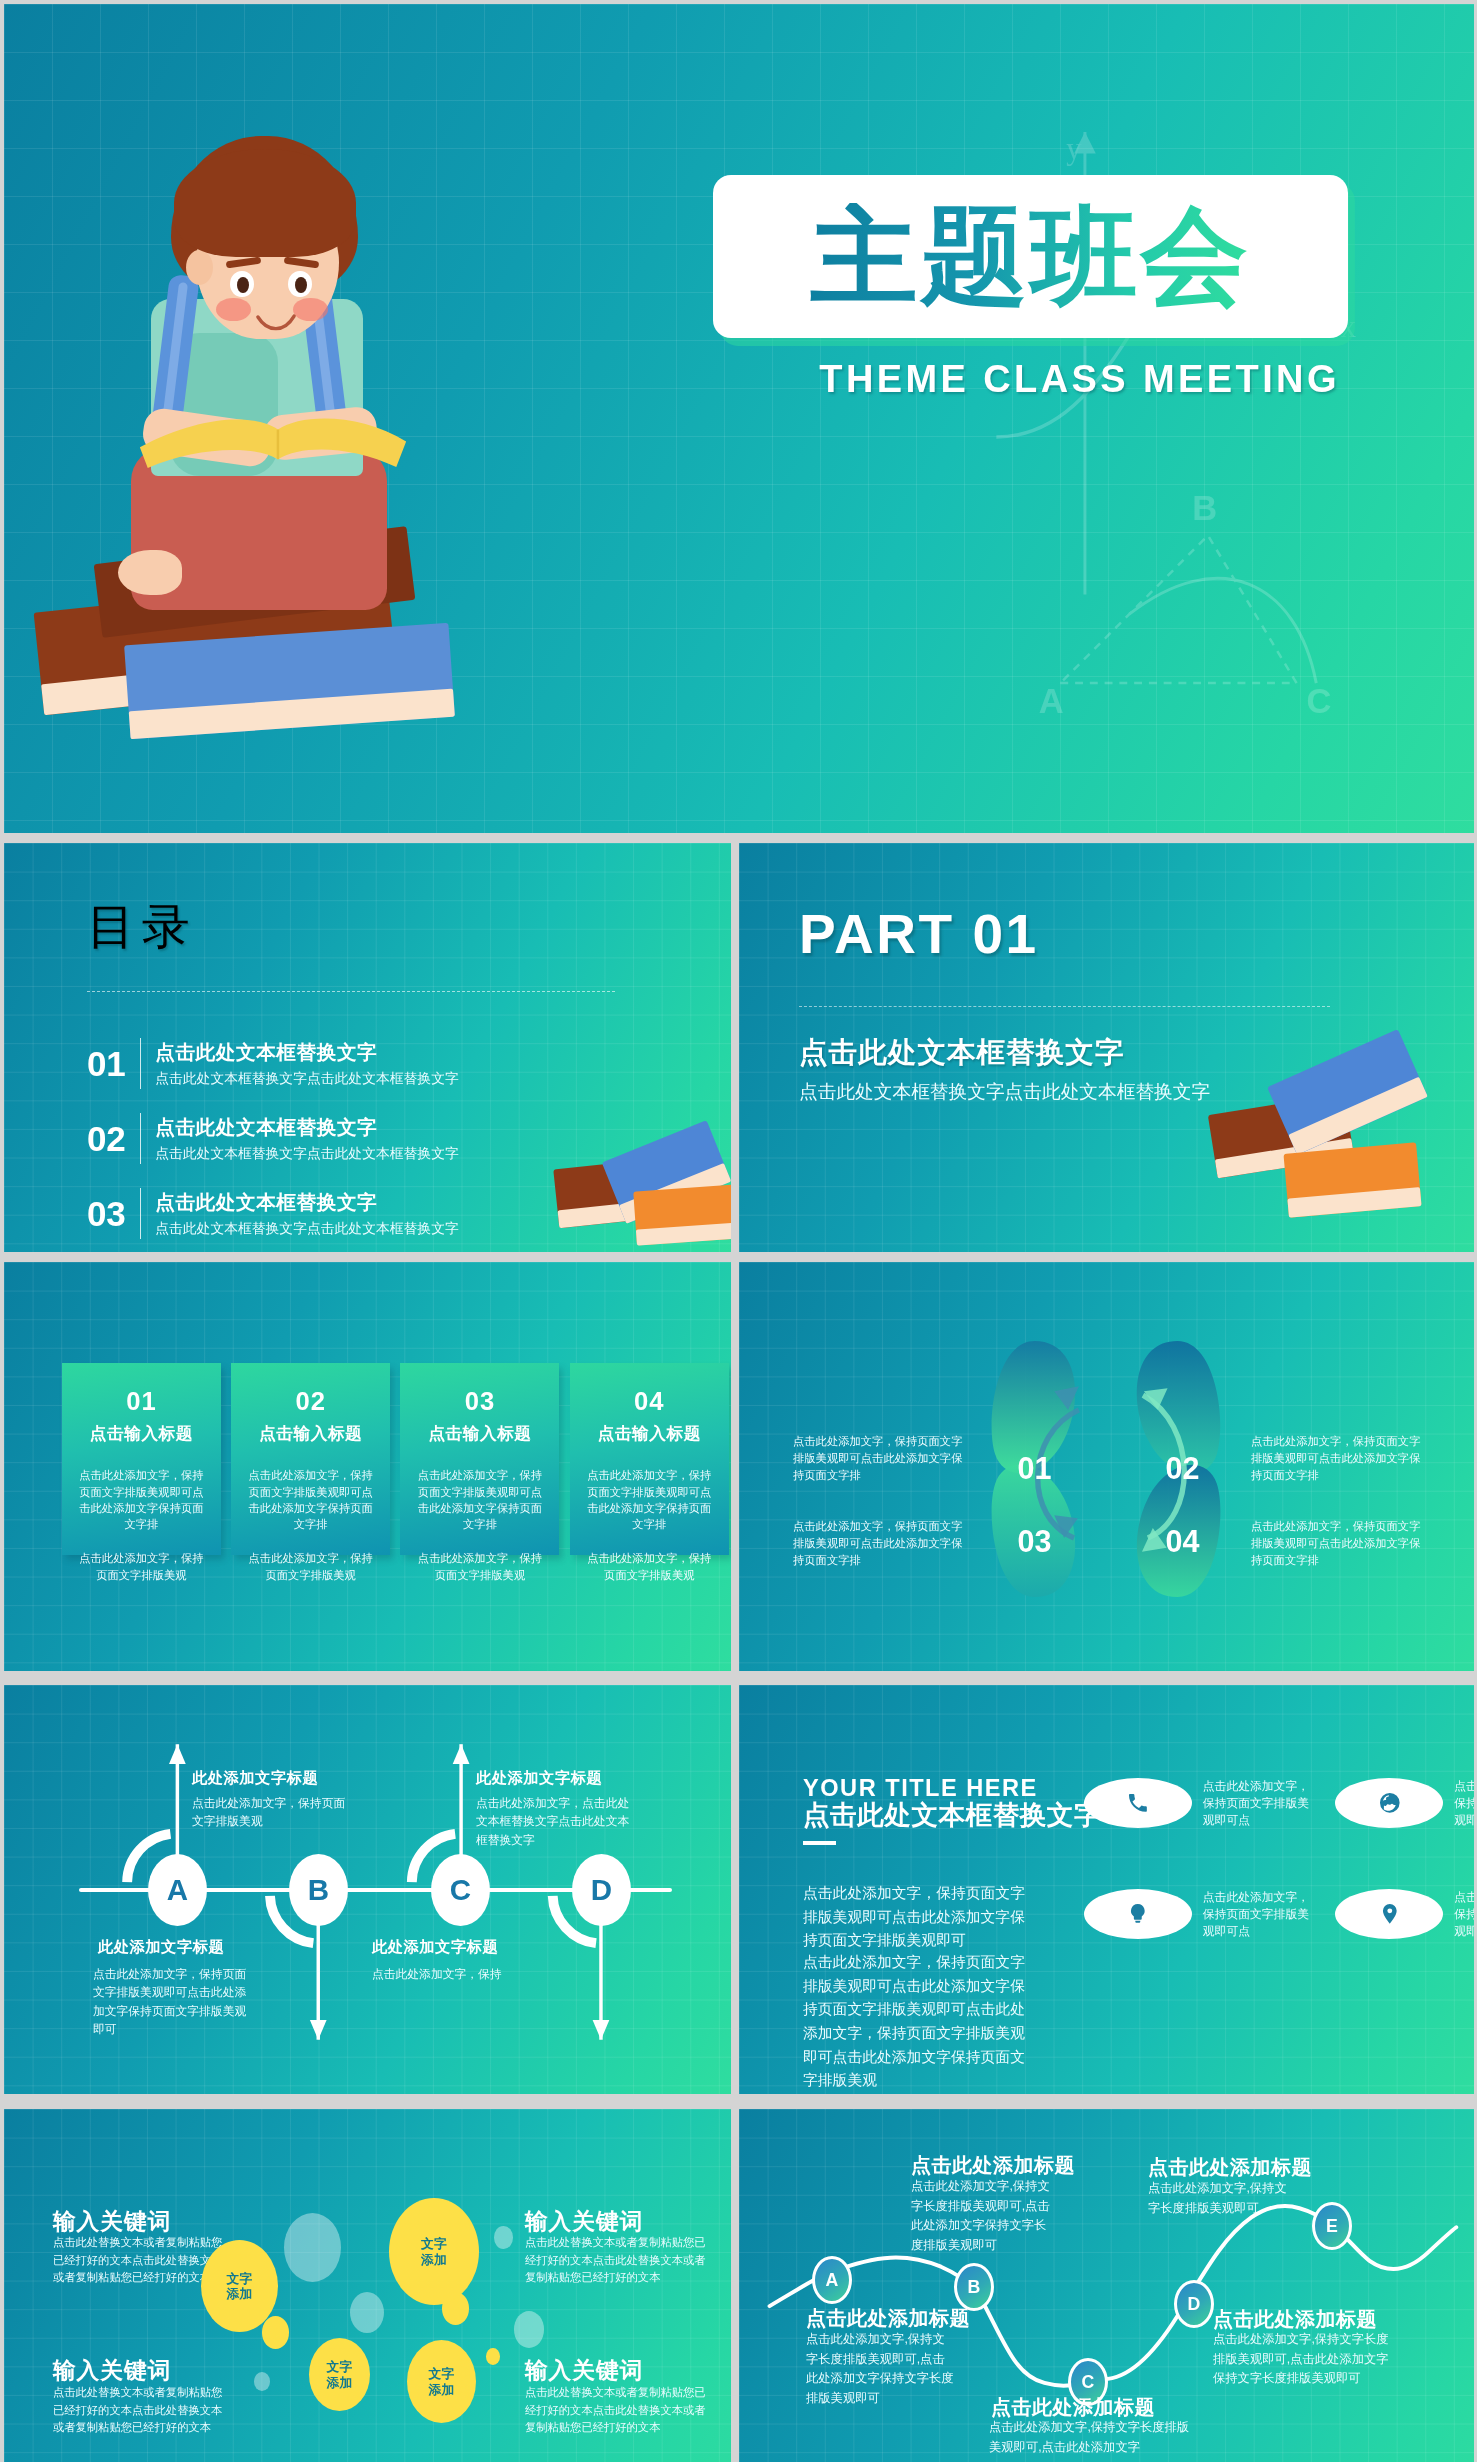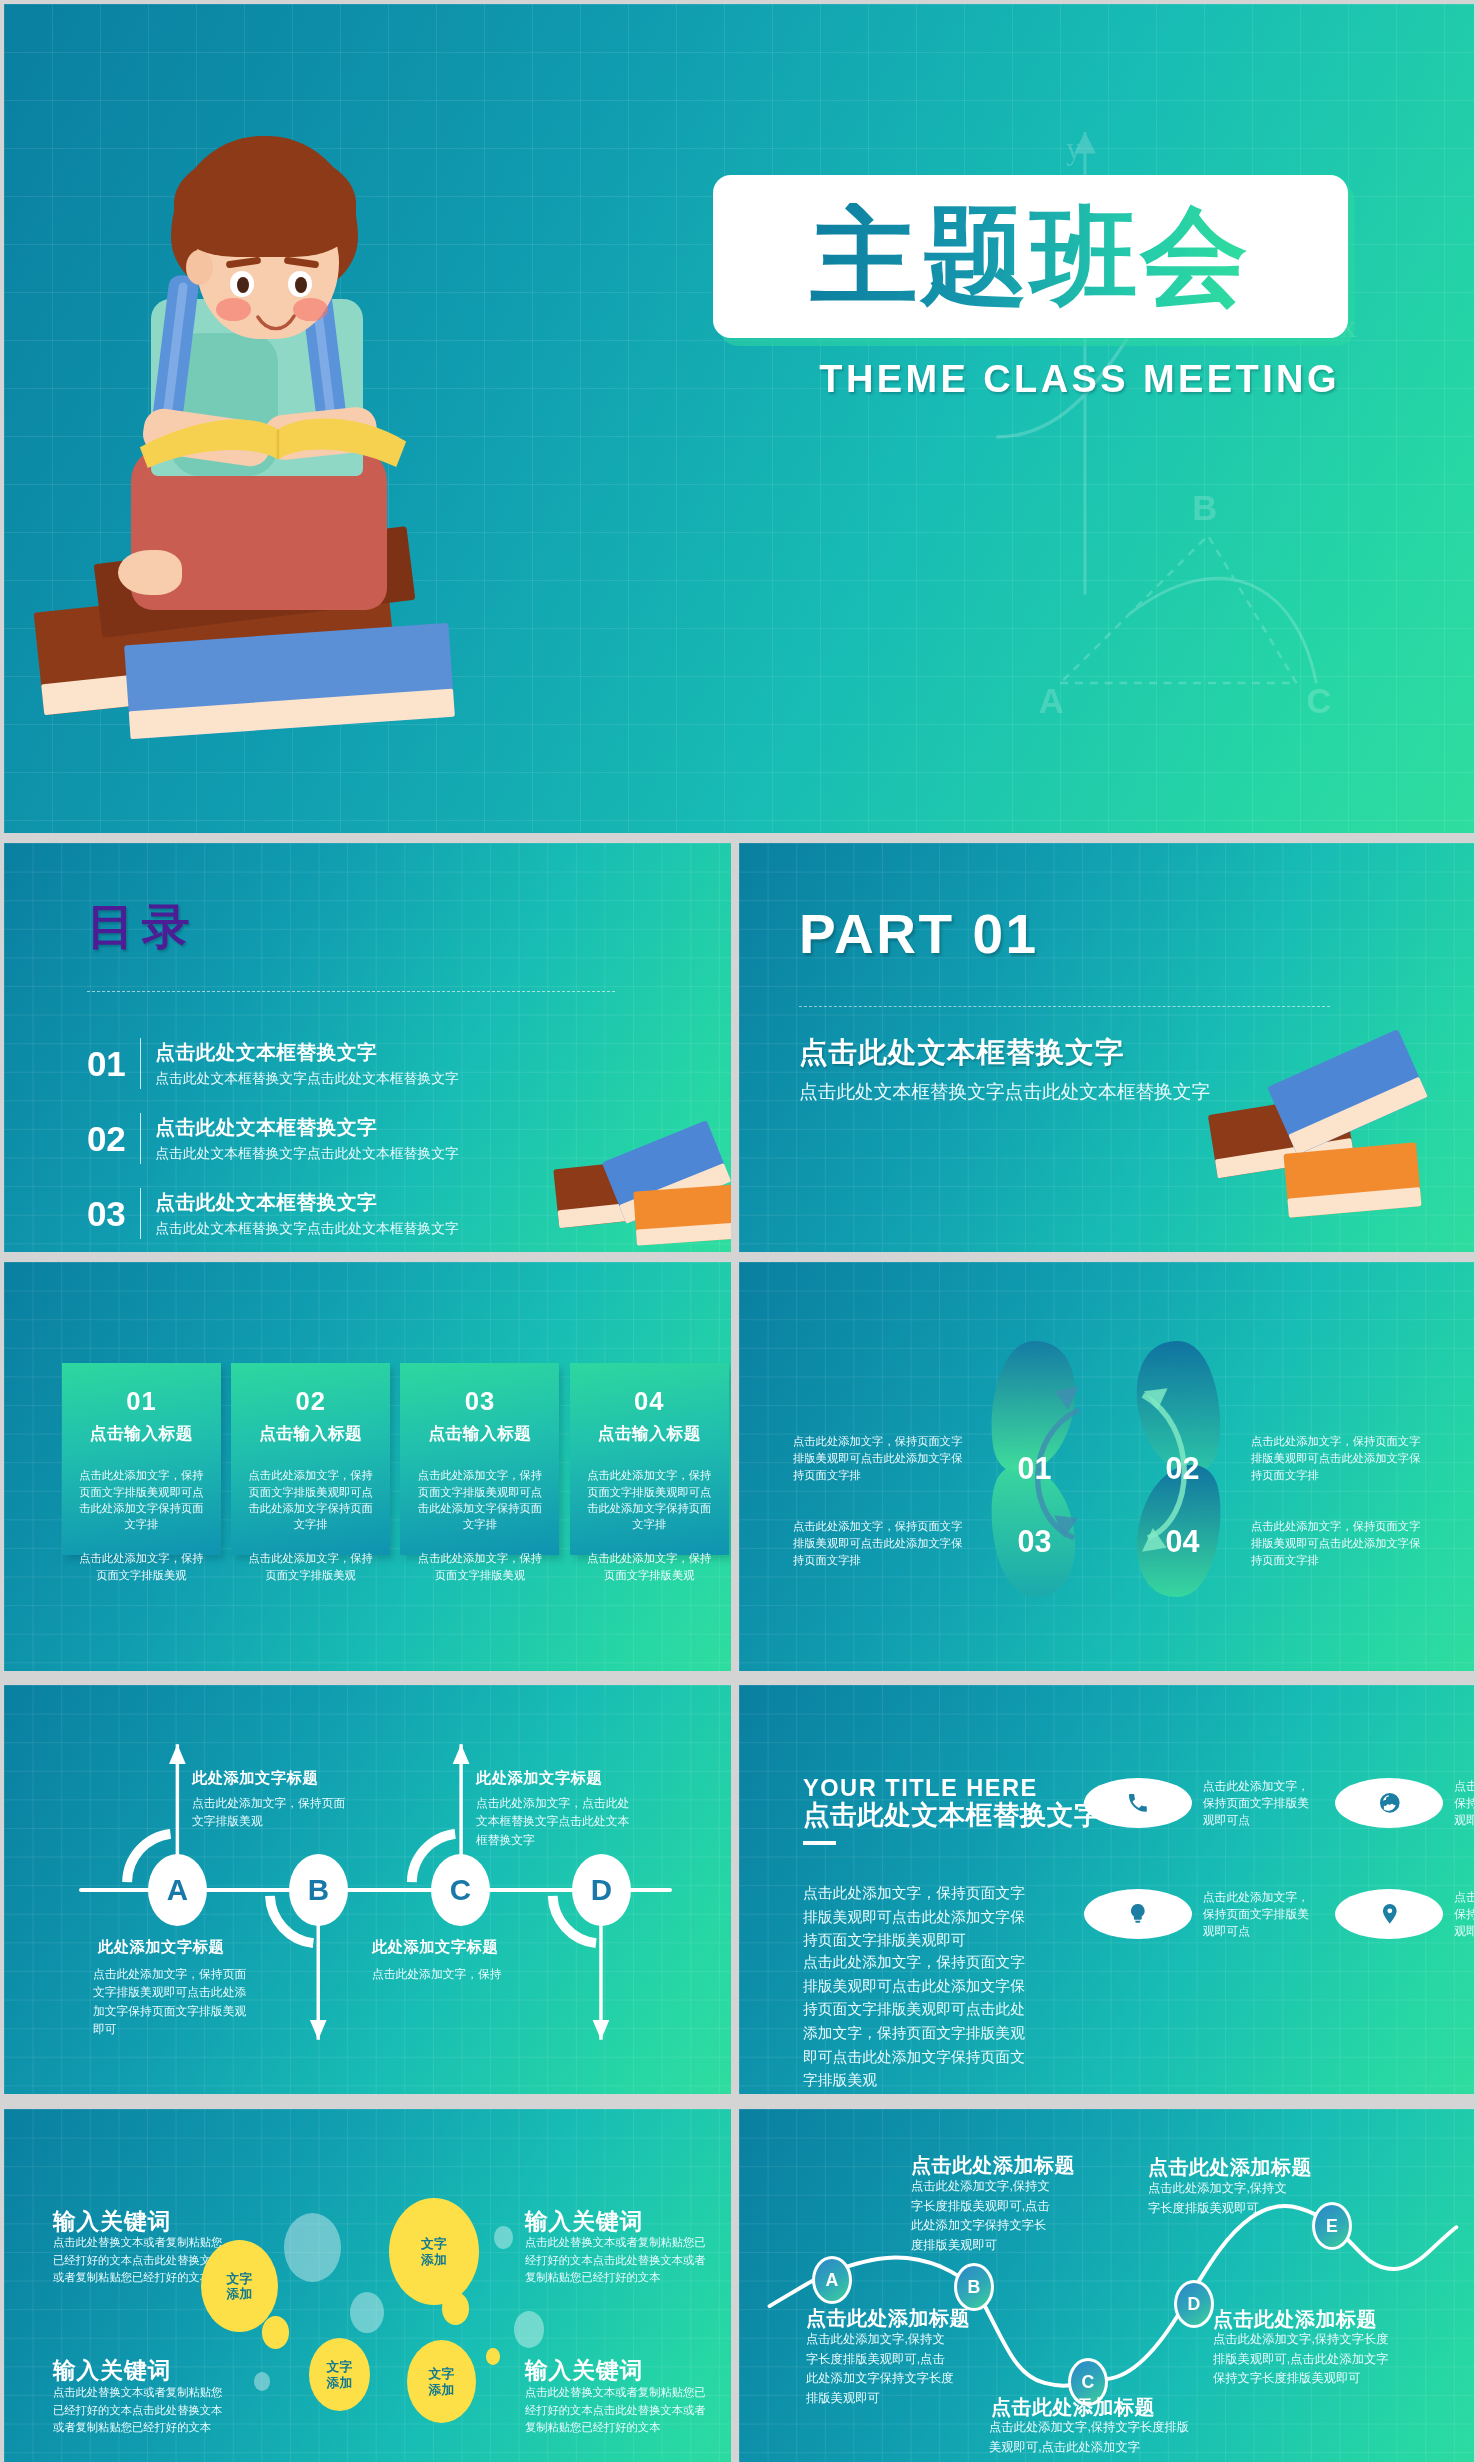--- a/index.html
+++ b/index.html
@@ -82,21 +82,21 @@
   #s2  { left:3.9px;    top:843px; width:727px; height:409px; }
   #s3  { left:739px; top:843px; width:735px; height:409px; }
   #s4  { left:3.9px;    top:1262px; width:727px; height:409px; }
   #s5  { left:739px; top:1262px; width:735px; height:409px; }
   #s6  { left:3.9px;    top:1685px; width:727px; height:409px; }
   #s7  { left:739px; top:1685px; width:735px; height:409px; }
   #s8  { left:3.9px;    top:2109px; width:727px; height:409px; }
   #s9  { left:739px; top:2109px; width:735px; height:409px; }
 
   
-  .toc-title { position:absolute; left:83px; top:52px; color:#4c1d95; font-size:48px; font-weight:bold; letter-spacing:6.9px; text-shadow:1.5px 2px 2px rgba(0,60,70,.3);}
+  .toc-title { position:absolute; left:83px; top:52px; color:#000000; font-size:48px; font-weight:normal; letter-spacing:6.9px; text-shadow:1.5px 2px 2px rgba(0,60,70,.3);}
   .toc-rule { position:absolute; left:83px; top:148px; width:528px; border-top:1.5px dashed rgba(255,255,255,.6); }
   .toc-list { position:absolute; left:83px; top:183px; width:552px; }
   .toc-row { display:flex; align-items:center; height:75px; }
   .toc-num { width:53px; color:#fff; font-size:35px; font-weight:bold; line-height:1; }
   .toc-bar { width:1.5px; height:51px; background:rgba(255,255,255,.8); margin-right:13.8px; }
   .toc-txt .t1 { color:#fff; font-size:19.7px; font-weight:bold; margin-bottom:4.9px; letter-spacing:0.5px;}
   .toc-txt .t2 { color:#eafcff; font-size:13.8px; }
 
   
   .part-title { position:absolute; left:60px; top:59px; color:#fff; font-size:55px; font-weight:bold; letter-spacing:2.5px; text-shadow:2px 2.5px 2.5px rgba(0,60,70,.33);}

